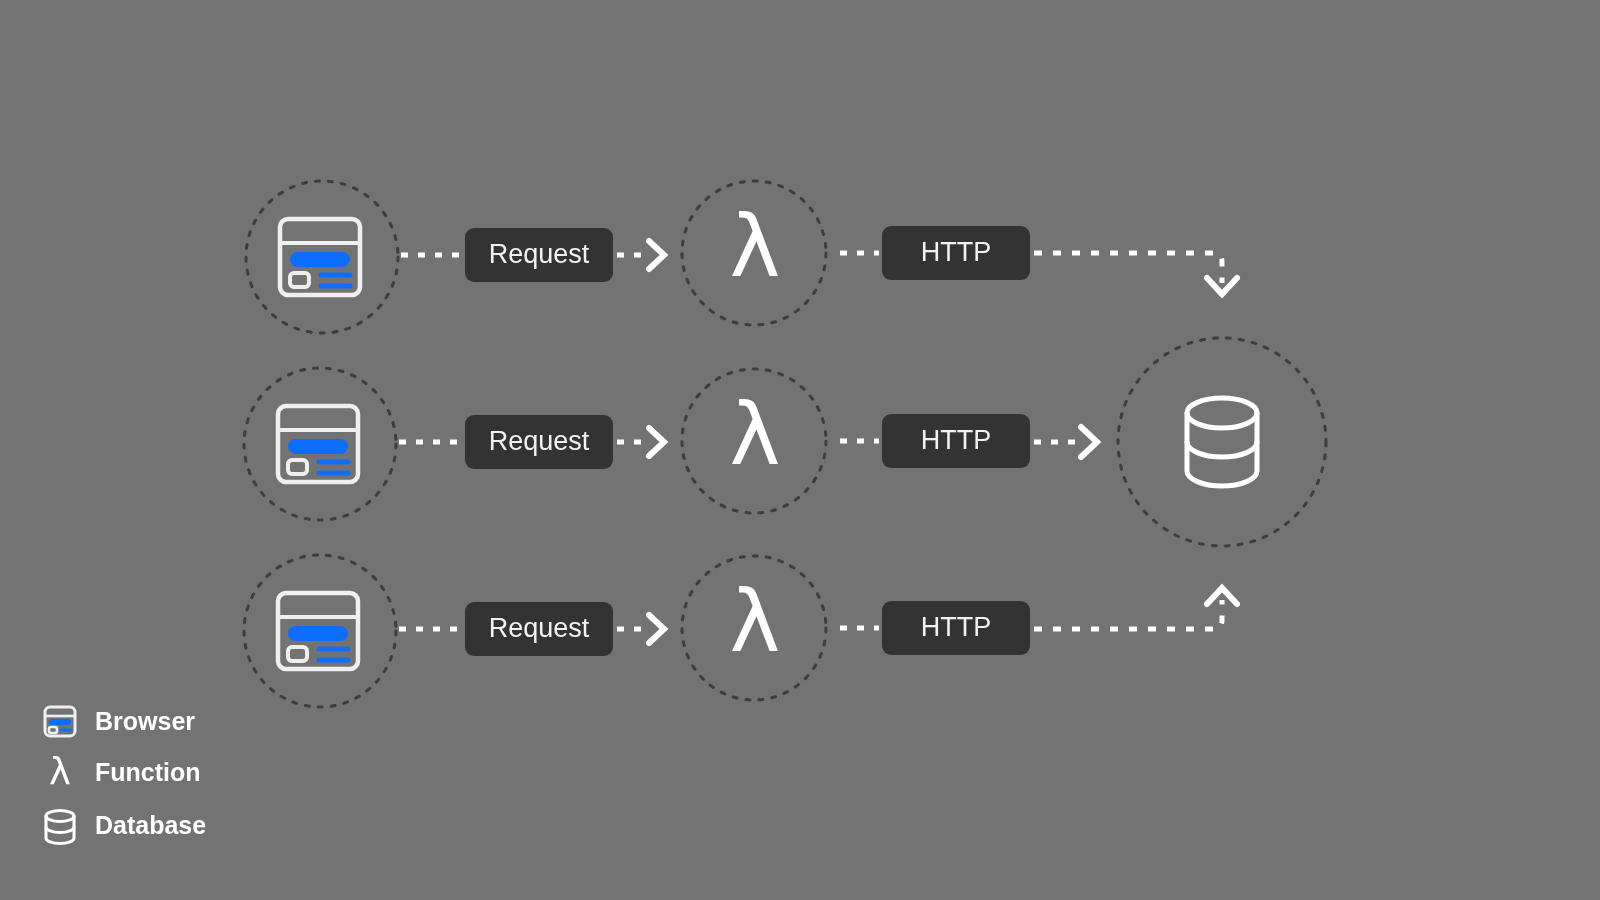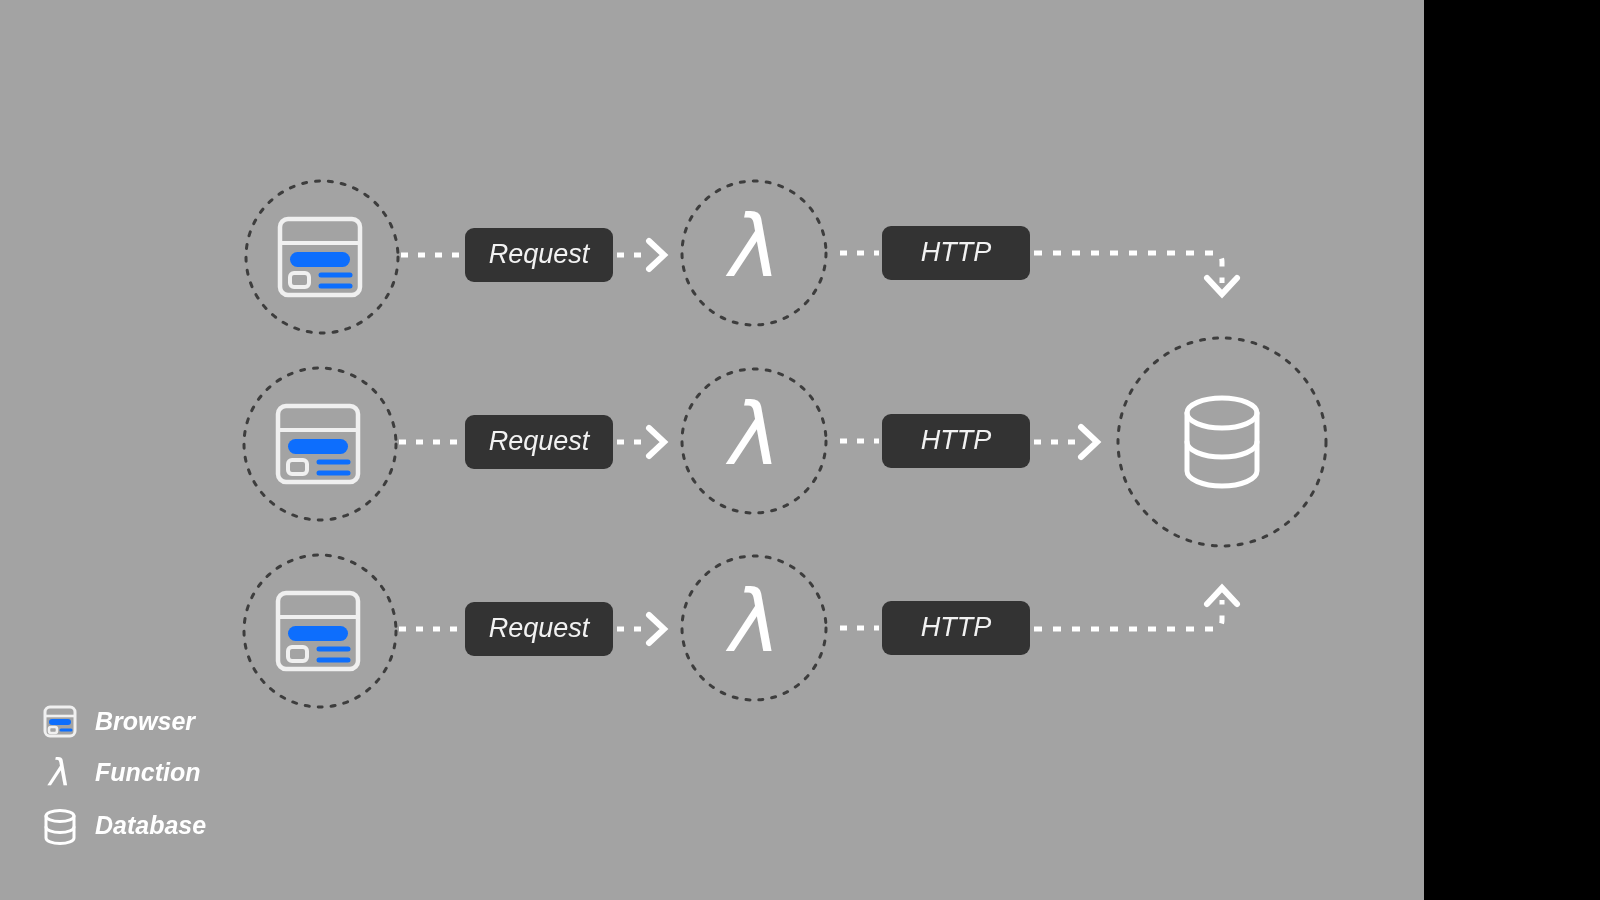--- a/index.html
+++ b/index.html
@@ -9,24 +9,23 @@
   }
   body {
     width: 1600px;
     height: 900px;
     overflow: hidden;
     font-family: "Liberation Sans", sans-serif;
     -webkit-font-smoothing: antialiased;
   }
   #stage {
     position: relative;
-    width: 1424px;
+    width: 1600px;
     height: 900px;
-    background: #a3a3a3;
-    font-style: italic;
+    background: #737373;
   }
   #diagram-svg {
     position: absolute;
     left: 0;
     top: 0;
     width: 1600px;
     height: 900px;
     display: block;
   }
   .node-circle {

